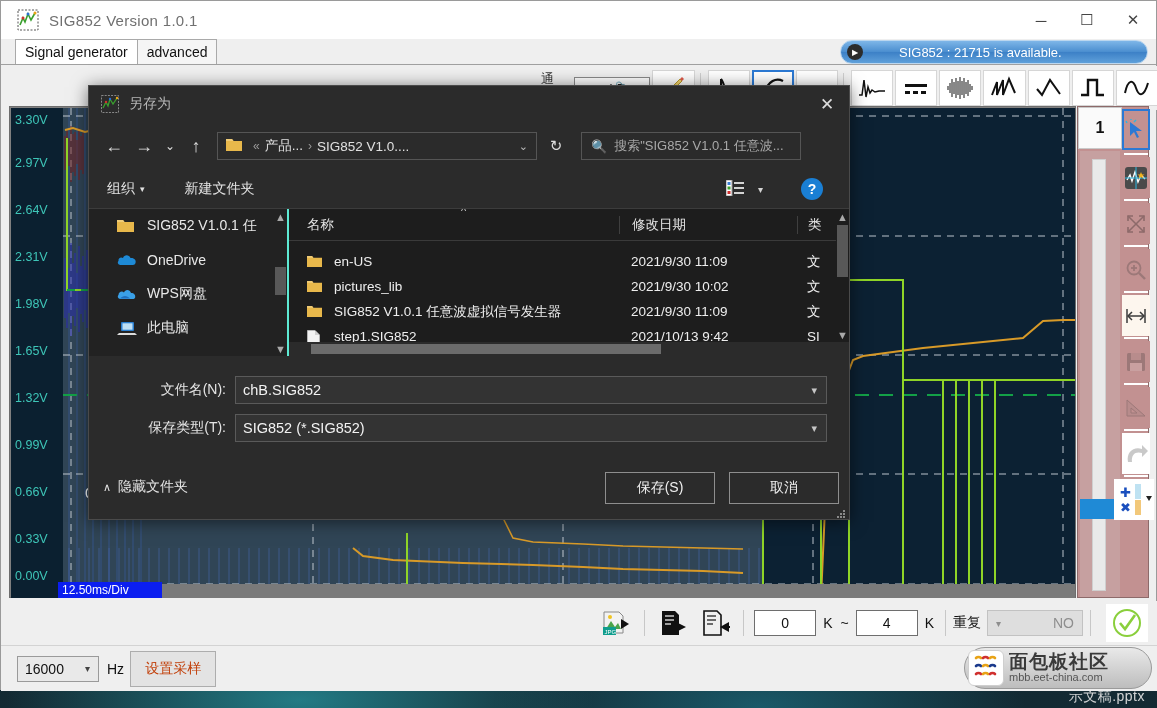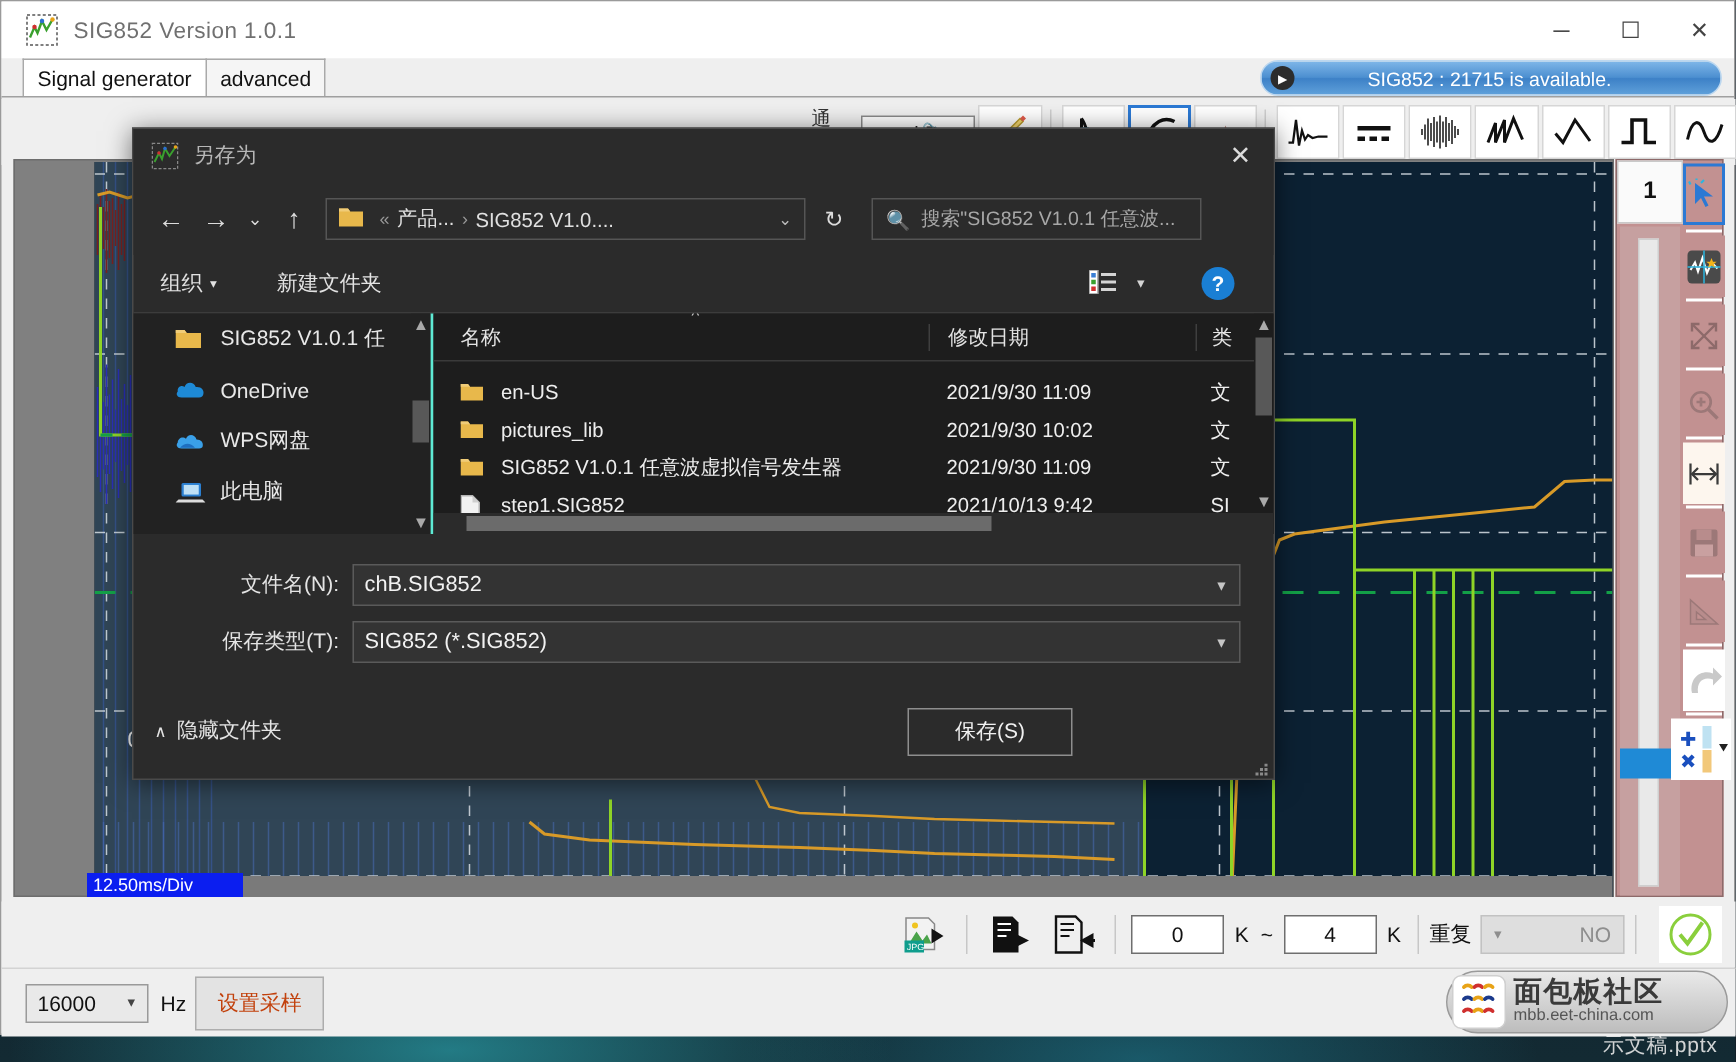--- a/index.html
+++ b/index.html
@@ -60,21 +60,21 @@
     border-radius:12px; display:flex; align-items:center;
     background:linear-gradient(180deg,#7eb6e8 0%,#4c8fd0 48%,#3d81c7 52%,#5fa0da 100%);
     border:1px solid #bcd7ef; z-index:40;
   }
   #notify-icon {
     width:16px; height:16px; border-radius:50%; background:#2c2c2c;
     margin-left:6px; display:flex; align-items:center; justify-content:center;
     color:#fff; font-size:8px;
   }
   #notify-text {
-    flex:1; text-align:center; color:#fff; font-size:13px; padding-right:24px;
+    flex:1; text-align:left; color:#fff; font-size:13px; padding-right:24px;margin-left:36px;
   }
   
   #toolbar-row {
     position:absolute; left:0; top:65px; width:1157px; height:44px;
     background:#efefef; display:flex; align-items:center;
   }
   #chan-label { margin-left:540px; font-size:13px; color:#333; }
   .chan-combo {
     width:78px; height:22px; margin-left:4px; border:1px solid #8a8a8a;
     background:#fdfdfd; display:flex; align-items:center;
@@ -437,20 +437,33 @@
         </svg>
     </div>
     <div class="tb-btn">
       <svg width="30" height="26" viewBox="0 0 30 26">
           <path d="M3,18 C6,4 11,4 14,13 C17,22 22,22 26,8" fill="none" stroke="#111" stroke-width="2"></path>
         </svg>
     </div>
   </div>
 
   <div id="scope-frame">
+    <div id="scope-axis">
+      <div class="ytick" style="top:5px">3.30V</div>
+      <div class="ytick" style="top:48px">2.97V</div>
+      <div class="ytick" style="top:95px">2.64V</div>
+      <div class="ytick" style="top:142px">2.31V</div>
+      <div class="ytick" style="top:189px">1.98V</div>
+      <div class="ytick" style="top:236px">1.65V</div>
+      <div class="ytick" style="top:283px">1.32V</div>
+      <div class="ytick" style="top:330px">0.99V</div>
+      <div class="ytick" style="top:377px">0.66V</div>
+      <div class="ytick" style="top:424px">0.33V</div>
+      <div class="ytick" style="top:461px">0.00V</div>
+    </div>
 
     <div id="scope-plot">
       <svg width="1012" height="490" viewBox="0 0 1012 490">
         <rect x="0" y="0" width="1012" height="490" fill="#0c2133"></rect>
 
         <rect x="0" y="0" width="700" height="478" fill="#4e6573" opacity="0.55"></rect>
 
         <g stroke="#3a5eb0" stroke-width="1" opacity="0.55">
           <line x1="6" y1="0" x2="6" y2="478"></line>
             <line x1="14" y1="0" x2="14" y2="478"></line>
@@ -990,20 +1003,21 @@
       </div>
     </div>
   </div>
 
   <div id="dlg-footer">
     <div id="hide-folders">
       <span class="hca">∧</span>
       <span>隐藏文件夹</span>
     </div>
     <div class="dlg-btn" id="btn-save">保存(S)</div>
+    <div class="dlg-btn" id="btn-cancel">取消</div>
   </div>
 
   <div id="resize-grip">
     <svg width="10" height="10" viewBox="0 0 10 10" fill="#8a8a8a">
       <rect x="7" y="0" width="2" height="2"></rect>
         <rect x="4" y="3" width="2" height="2"></rect>
       <rect x="7" y="3" width="2" height="2"></rect>
         <rect x="1" y="6" width="2" height="2"></rect>
       <rect x="4" y="6" width="2" height="2"></rect>
         <rect x="7" y="6" width="2" height="2"></rect>

